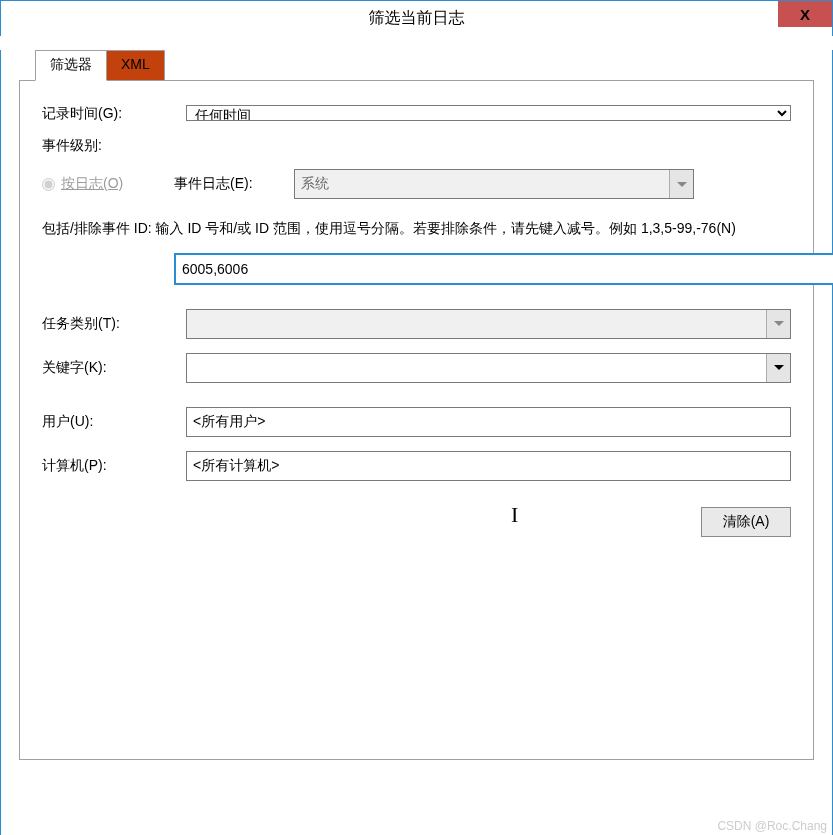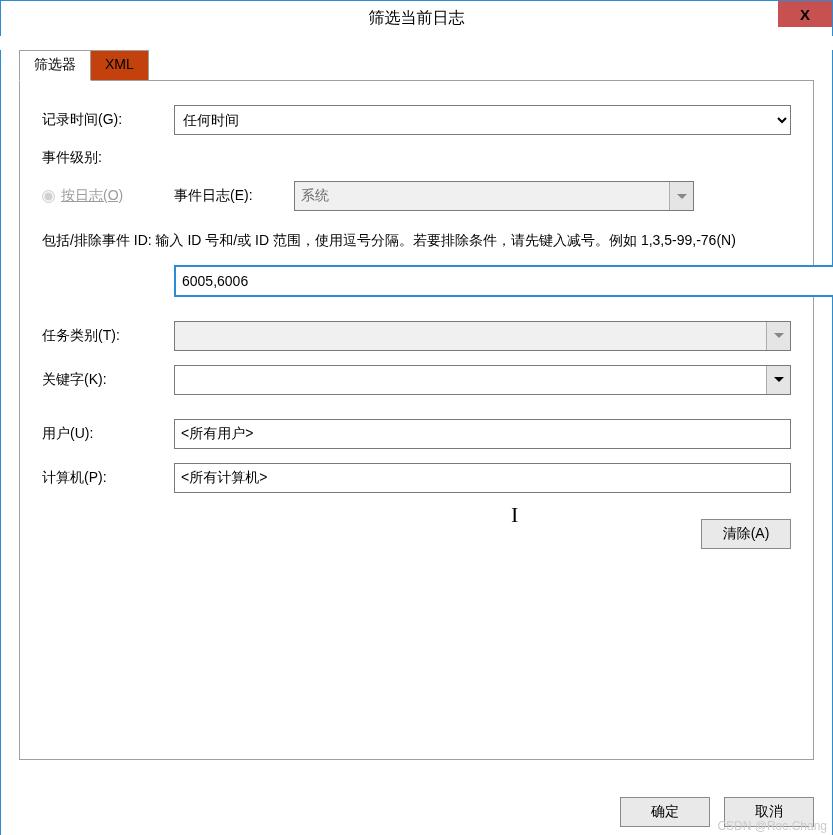--- a/index.html
+++ b/index.html
@@ -66,32 +66,34 @@
   margin-right: -1px;
   cursor: pointer;
   font-size: 14px;
 }
 .tab.active {
   background: #fff;
   border-bottom: 1px solid #fff;
   position: relative;
   top: 0;
   z-index: 3;
+  margin-left: 16px;
 }
 .panel {
   border: 1px solid #a0a0a0;
   padding: 24px 22px 20px 22px;
   margin-top: -1px;
   height: 680px;
   position: relative;
 }
 .row {
   display: flex;
   align-items: center;
   margin-bottom: 14px;
+  gap: 12px;
 }
 .row-top { align-items: flex-start; }
 .label-col {
   width: 132px;
   flex-shrink: 0;
 }
 .field-col {
   flex: 1;
 }
 .select, .input, .combo-disabled {
@@ -200,21 +202,21 @@
 }
 .watermark {
   position: absolute;
   right: 6px;
   bottom: 2px;
   font-size: 12px;
   color: #ccc;
 }
 select.wide-select {
   width: 100%;
-  height: 30px;
+  height: 16px;
   border: 1px solid #7a7a7a;
   font-family: inherit;
   font-size: 14px;
   padding-left: 4px;
   background: #fff;
 }
 </style>
 </head>
 <body>
 
@@ -303,22 +305,18 @@
         <input class="input" type="text" value="&lt;所有计算机&gt;" style="">
       </div>
     </div>
 
     <div class="clear-row">
       <button class="btn">清除(A)</button>
     </div>
 
   </div>
 
-  <div class="action-btns">
-    <button class="btn">确定</button>
-    <button class="btn">取消</button>
-  </div>
 
   <div class="cursor-ibeam">I</div>
 
 </div>
 
 <div class="watermark">CSDN @Roc.Chang</div>
 
 </body></html>

